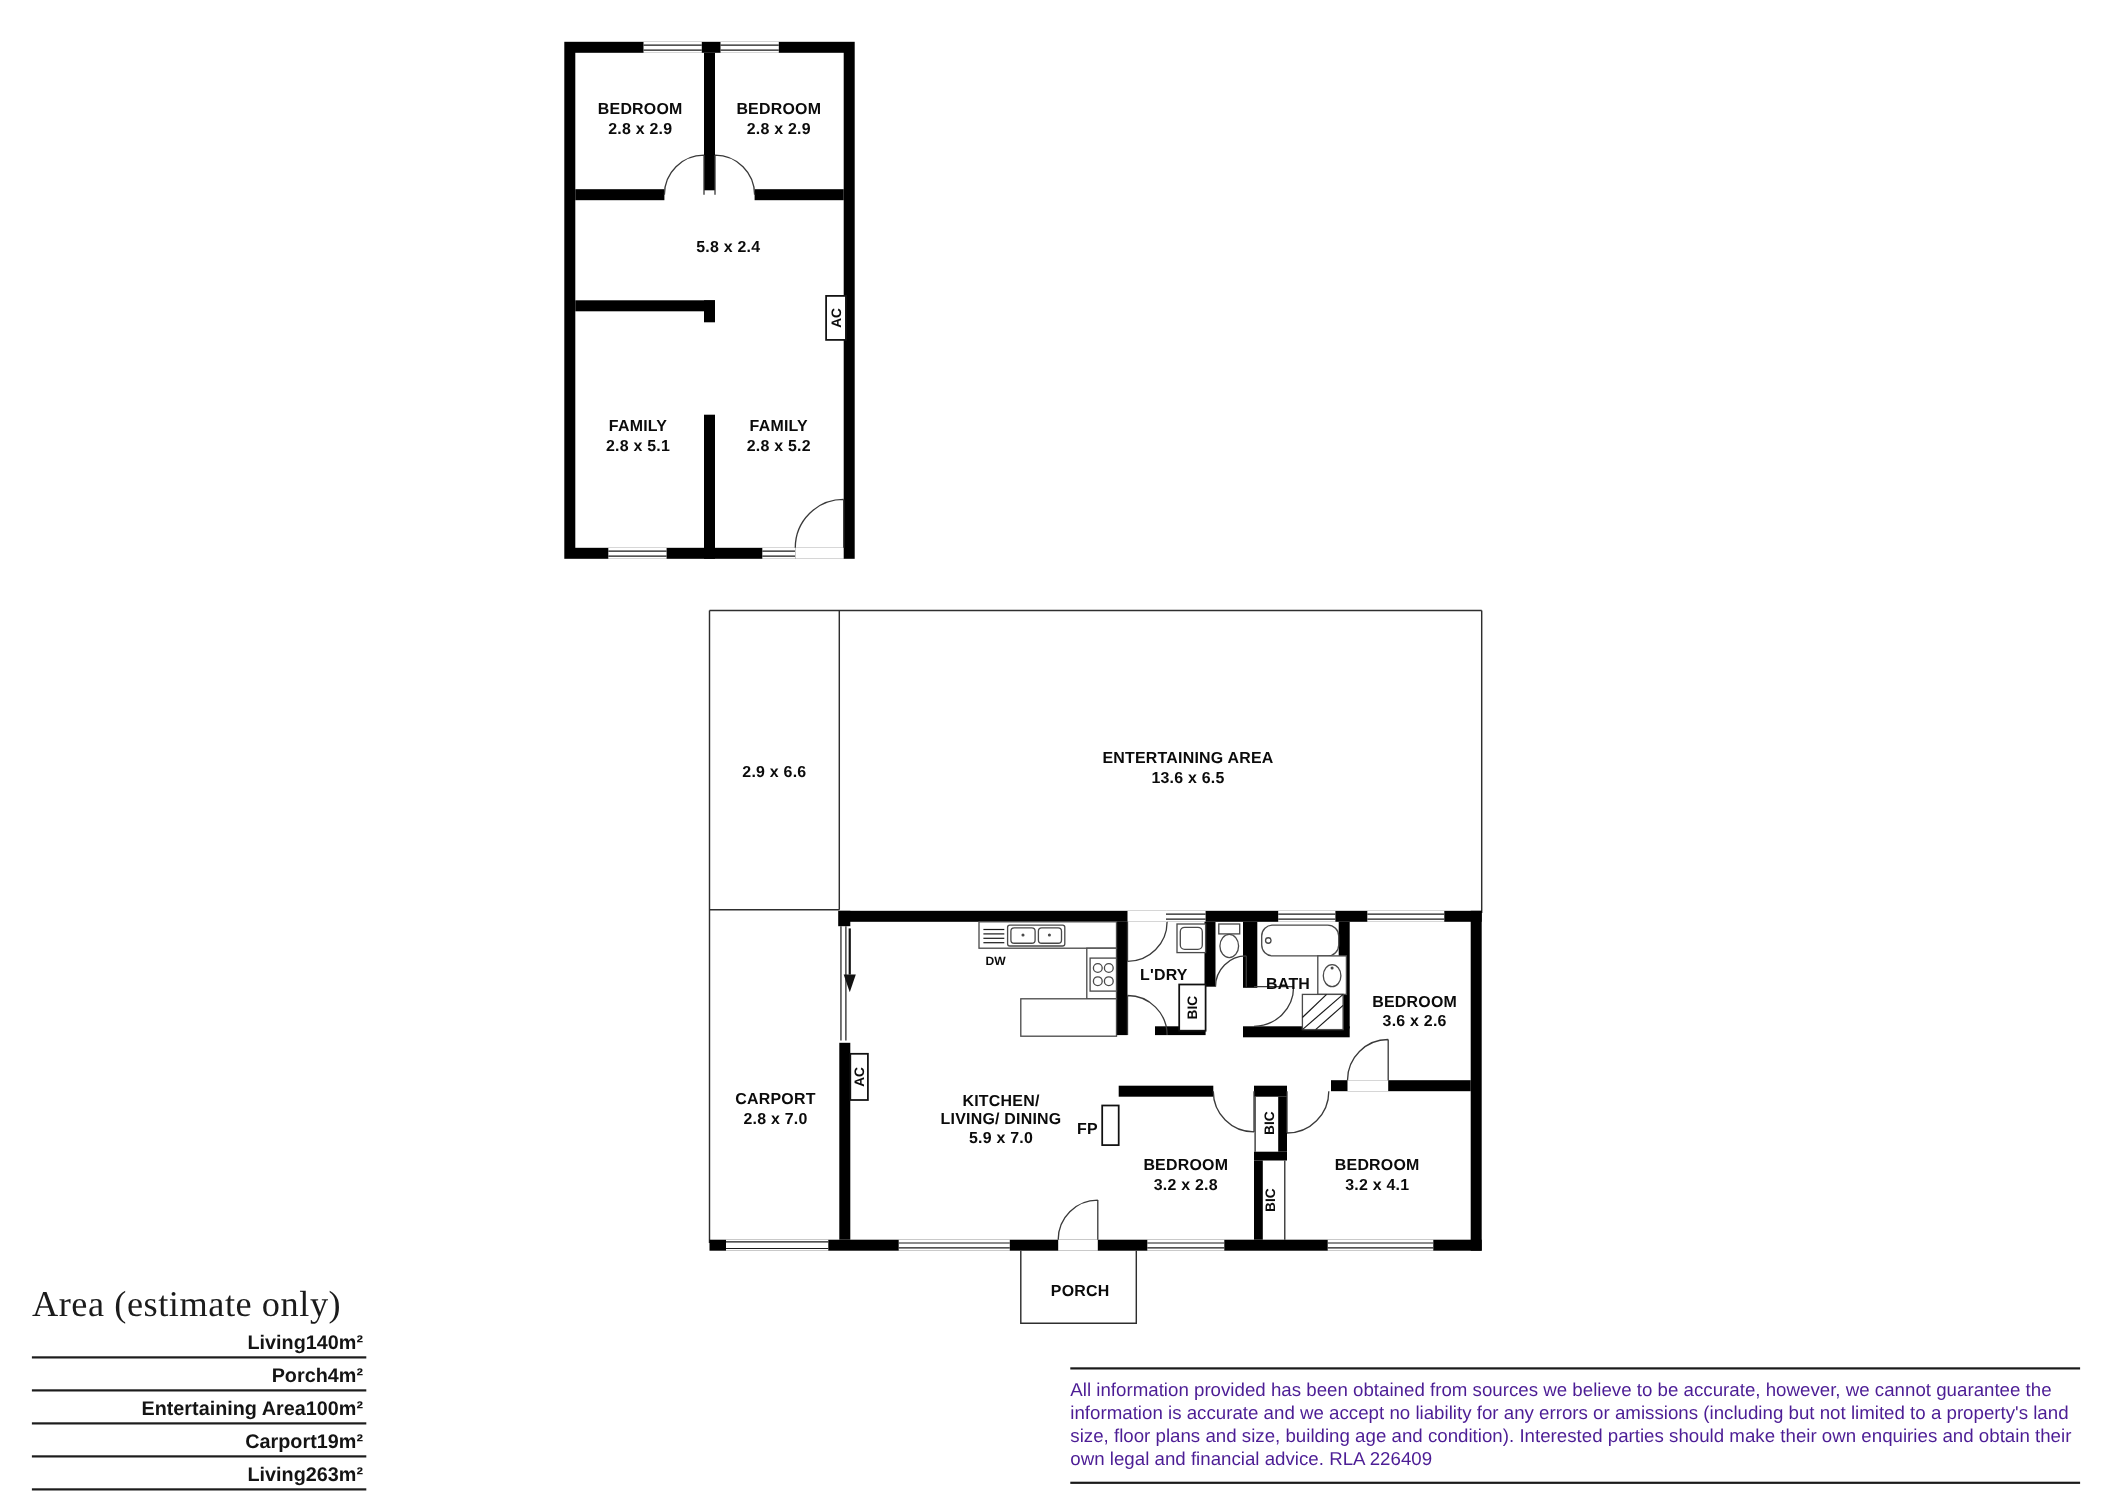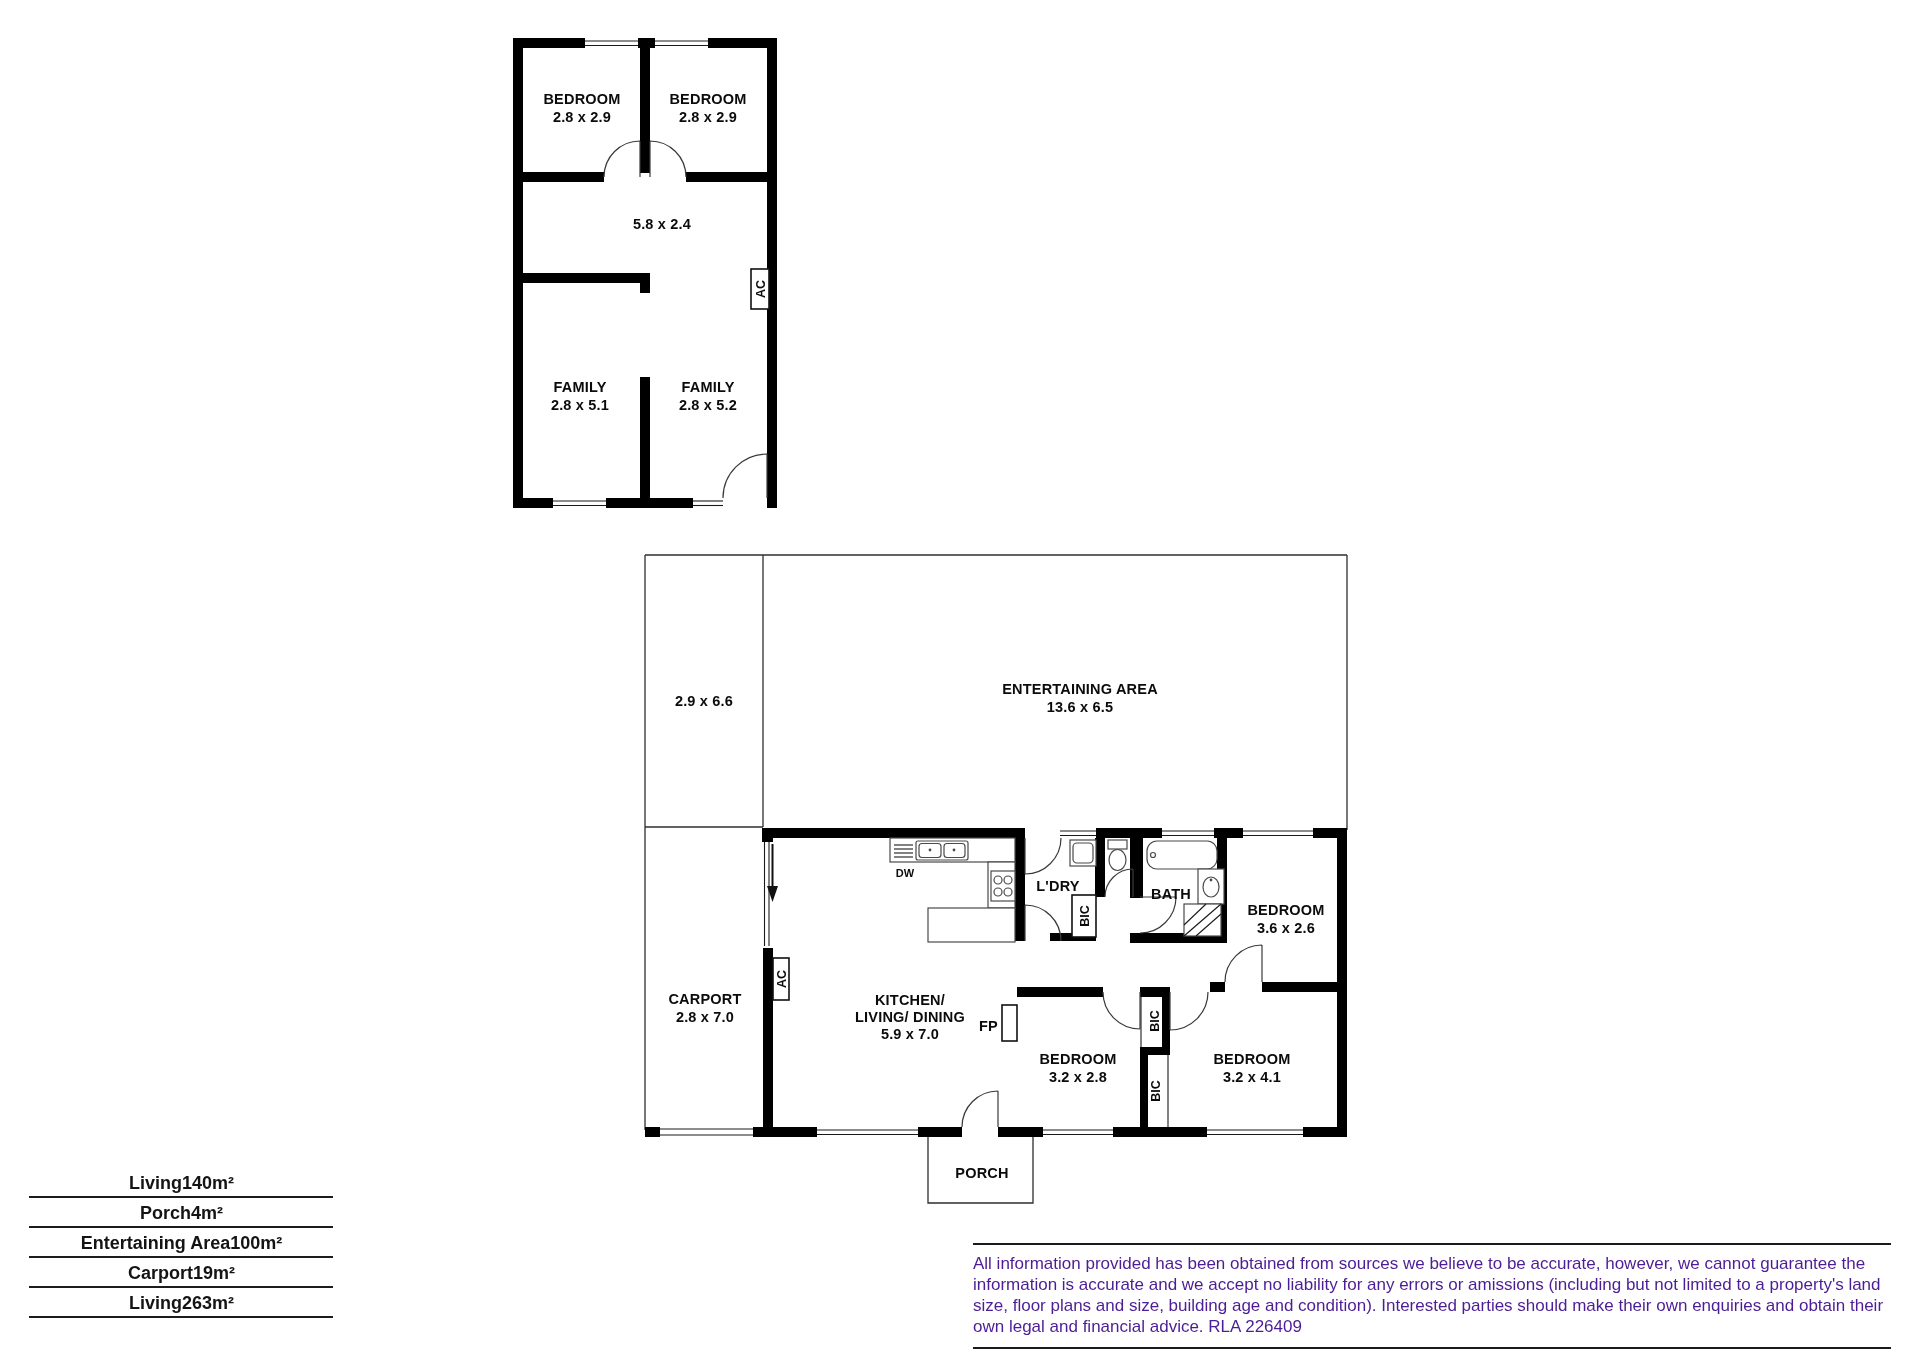--- a/index.html
+++ b/index.html
@@ -14,21 +14,21 @@
   .opening{fill:#fff;}
   .thin{stroke:#2e2e2e;stroke-width:1.3;fill:none;}
   .fix{stroke:#4a4a4a;stroke-width:1.2;fill:#fff;}
   .arc{stroke:#3a3a3a;stroke-width:1.2;fill:none;}
   .winline{stroke:#1a1a1a;stroke-width:1.1;}
   .unitbox{fill:#fff;stroke:#111;stroke-width:1.6;}
 
   .area-table{position:absolute;left:29px;top:1168px;width:304px;color:#141414;}
   .area-title{font-family:"Liberation Serif",serif;font-weight:normal;font-size:33px;
               letter-spacing:.5px;color:#1b1b1b;white-space:nowrap;}
-  .area-row{display:flex;justify-content:center;align-items:flex-end;
+  .area-row{display:flex;justify-content:flex-end;align-items:flex-end;
             font-weight:bold;font-size:18px;padding:5px 3px 2px 4px;
             border-bottom:2px solid #1c1c1c;}
   .disclaimer{position:absolute;left:973px;top:1243px;width:918px;
               border-top:2px solid #1a1a1a;border-bottom:2px solid #1a1a1a;
               padding:8px 0 10px 0;font-size:17px;line-height:21px;color:#4c1d95;}
 </style>
 </head>
 <body>
 
 <div class="canvas">
@@ -265,20 +265,21 @@
     <text class="room-label" text-anchor="middle" x="1286" y="933">3.6 x 2.6</text>
     <text class="room-label" text-anchor="middle" x="1078" y="1064">BEDROOM</text>
     <text class="room-label" text-anchor="middle" x="1078" y="1082">3.2 x 2.8</text>
     <text class="room-label" text-anchor="middle" x="1252" y="1064">BEDROOM</text>
     <text class="room-label" text-anchor="middle" x="1252" y="1082">3.2 x 4.1</text>
     <text class="room-label" text-anchor="middle" x="982" y="1178">PORCH</text>
   </g>
 </svg>
 
 <div class="area-table">
+  <div class="area-title">Area (estimate only)</div>
   <div class="area-row">
     <span>Living</span>
     <span>140m²</span>
   </div>
   <div class="area-row">
     <span>Porch</span>
     <span>4m²</span>
   </div>
   <div class="area-row">
     <span>Entertaining Area</span>

